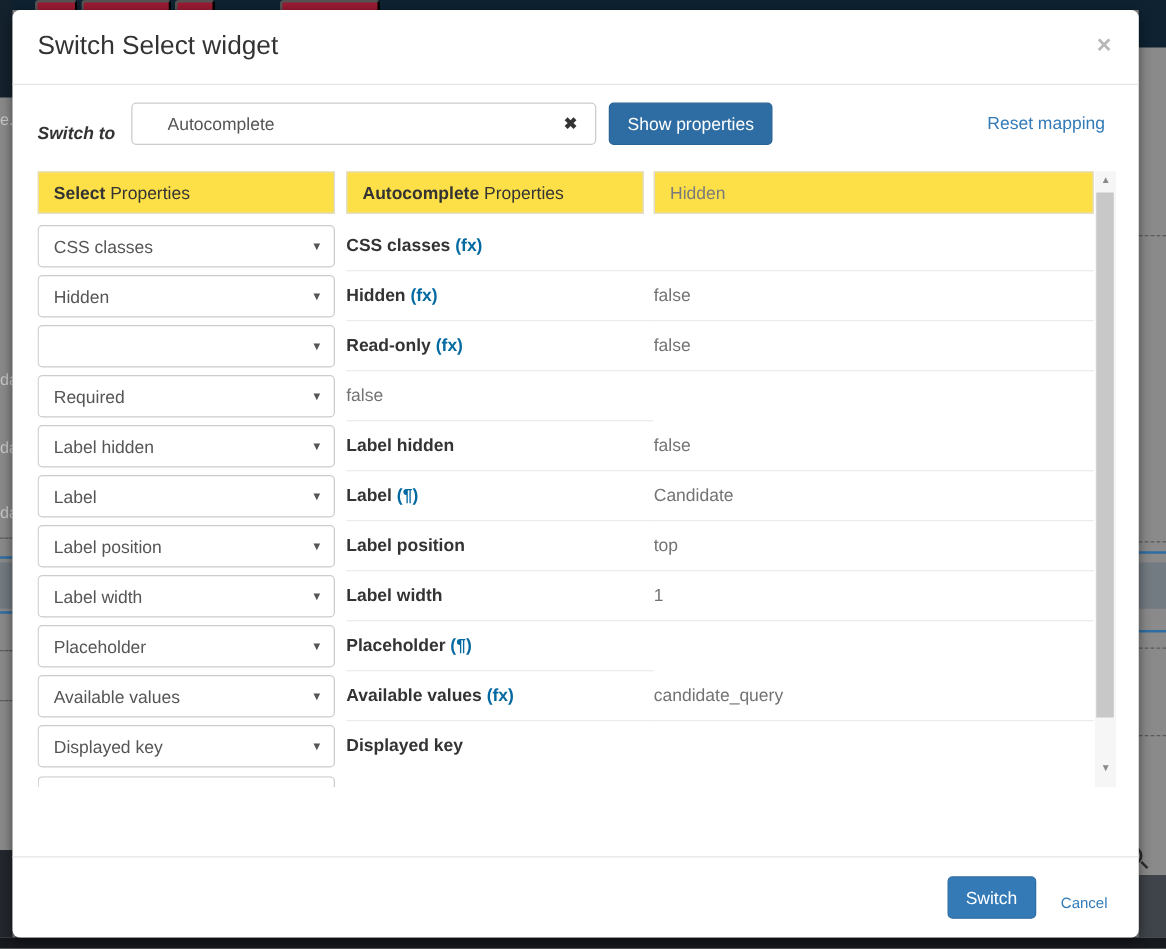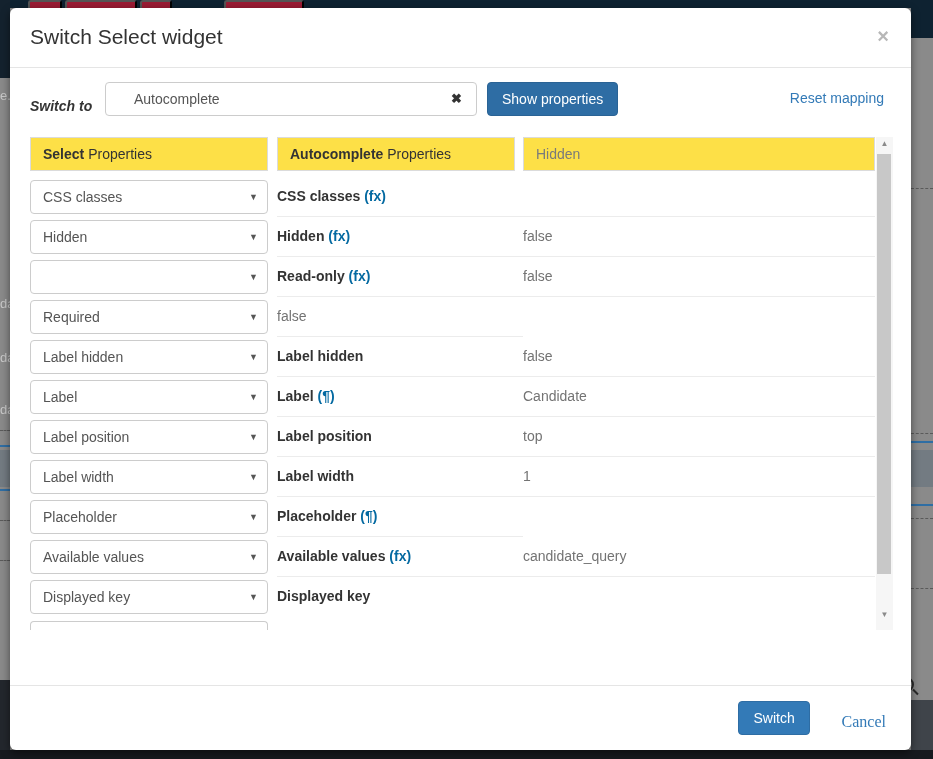--- a/index.html
+++ b/index.html
@@ -100,22 +100,22 @@
   .sb-thumb { position:absolute; left:847px; top:17px; width:14px; height:420px; background:#c8c8c8; cursor:pointer; }
 
   .modal-footer {
     position:absolute; left:0; bottom:0; width:100%; height:65px;
     border-top:1px solid #e5e5e5; text-align:right; padding:15px 25px 0 0;
   }
   .switch-btn {
     background:#337ab7; border:1px solid #2e6da4; border-radius:4px; color:#fff;
     font-size:14px; height:34px; padding:6px 14px; cursor:pointer; font-family:"Liberation Sans",sans-serif;
   }
-  .cancel-link { color:#337ab7; text-decoration:none; font-size:16px; margin-left:28px;
-    display:inline-block; vertical-align:middle; margin-top:6px;font-family:Liberation Serif, serif; }
+  .cancel-link { color:#337ab7; text-decoration:none; font-size:12px; margin-left:16px;
+    display:inline-block; vertical-align:middle; margin-top:6px; }
 </style>
 </head>
 <body>
 
 <div class="bg topbar"></div>
 <div class="bg topbar-right"></div>
 <div class="bg topbar-left"></div>
 
 <button class="bg red-btn" style="left:28px; width:34px;"><span>✎</span></button>
 <button class="bg red-btn" style="left:65px; width:72px;"><span>Save</span> <span>▾</span></button>

